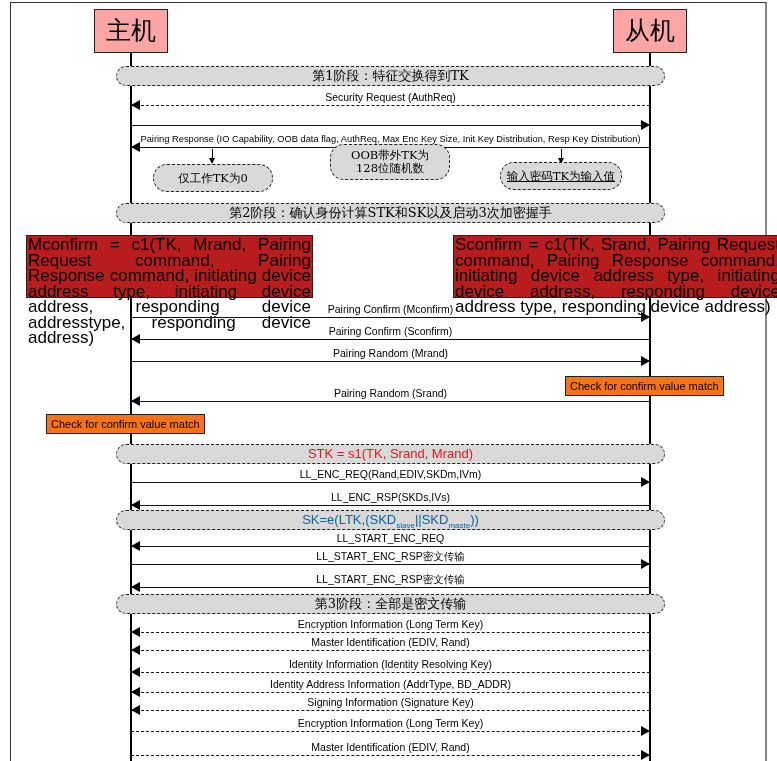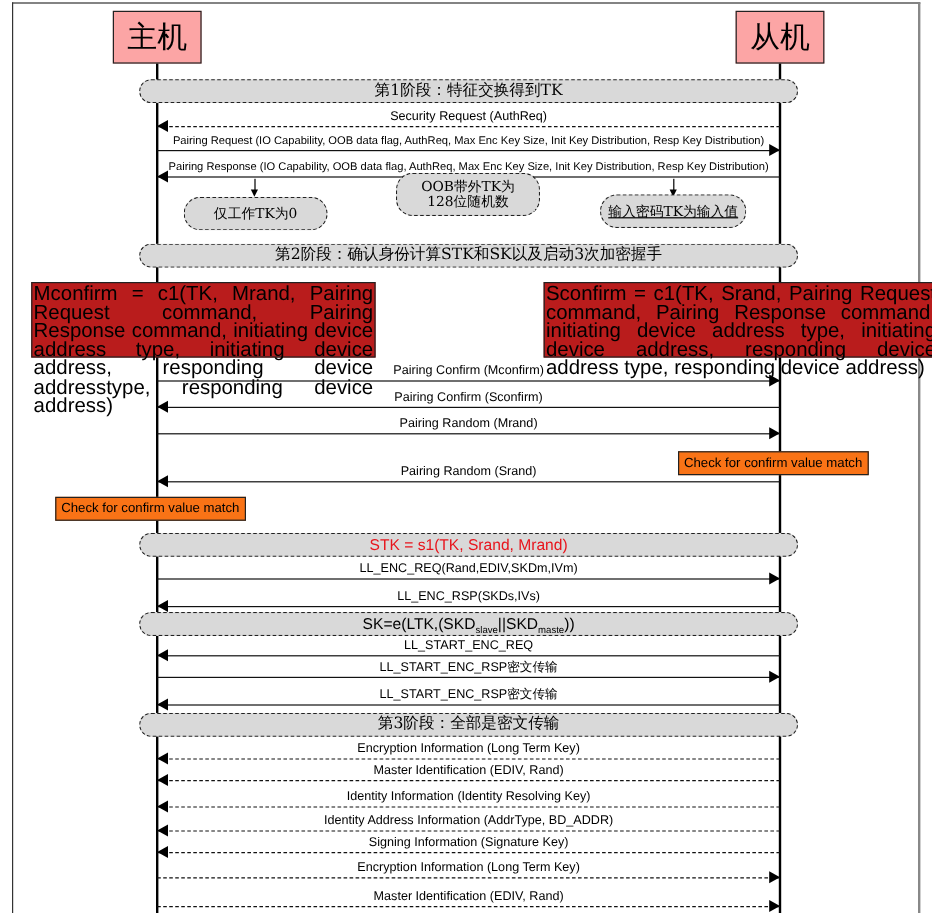--- a/index.html
+++ b/index.html
@@ -47,21 +47,20 @@
 <div class="lifeline" style="left:649px;"></div>
 
 <div class="phase" style="top:66px;">第1阶段：特征交换得到TK</div>
 
 <div class="msg dashed" style="top:92px;">
   <span class="lbl">Security Request (AuthReq)</span>
   <span class="line"></span>
   <span class="arr-l"></span>
 </div>
 <div class="msg" style="top:112px;">
-  <span class="lbl" style="font-size:9.3px;">Pairing Request (IO Capability, OOB data flag, AuthReq, Max Enc Key Size, Init Key Distribution, Resp Key Distribution)</span>
   <span class="line"></span>
   <span class="arr-r"></span>
 </div>
 <div class="msg" style="top:134px;">
   <span class="lbl" style="font-size:9.3px;">Pairing Response (IO Capability, OOB data flag, AuthReq, Max Enc Key Size, Init Key Distribution, Resp Key Distribution)</span>
   <span class="line"></span>
   <span class="arr-l"></span>
 </div>
 
 <div class="drop" style="left:212px; top:149px; height:11px;"></div>
@@ -109,21 +108,21 @@
   <span class="lbl">LL_ENC_REQ(Rand,EDIV,SKDm,IVm)</span>
   <span class="line"></span>
   <span class="arr-r"></span>
 </div>
 <div class="msg" style="top:492px;">
   <span class="lbl">LL_ENC_RSP(SKDs,IVs)</span>
   <span class="line"></span>
   <span class="arr-l"></span>
 </div>
 
-<div class="phase red" style="top: 510px; color: #000000;">
+<div class="phase red" style="top: 510px; color: #0369a1;">
   <span>SK=e(LTK,(SKD</span><sub>slave</sub><span>||SKD</span><sub>maste</sub><span>))</span>
 </div>
 
 <div class="msg" style="top:533px;">
   <span class="lbl">LL_START_ENC_REQ</span>
   <span class="line"></span>
   <span class="arr-l"></span>
 </div>
 <div class="msg" style="top:551px;">
   <span class="lbl">LL_START_ENC_RSP密文传输</span>

